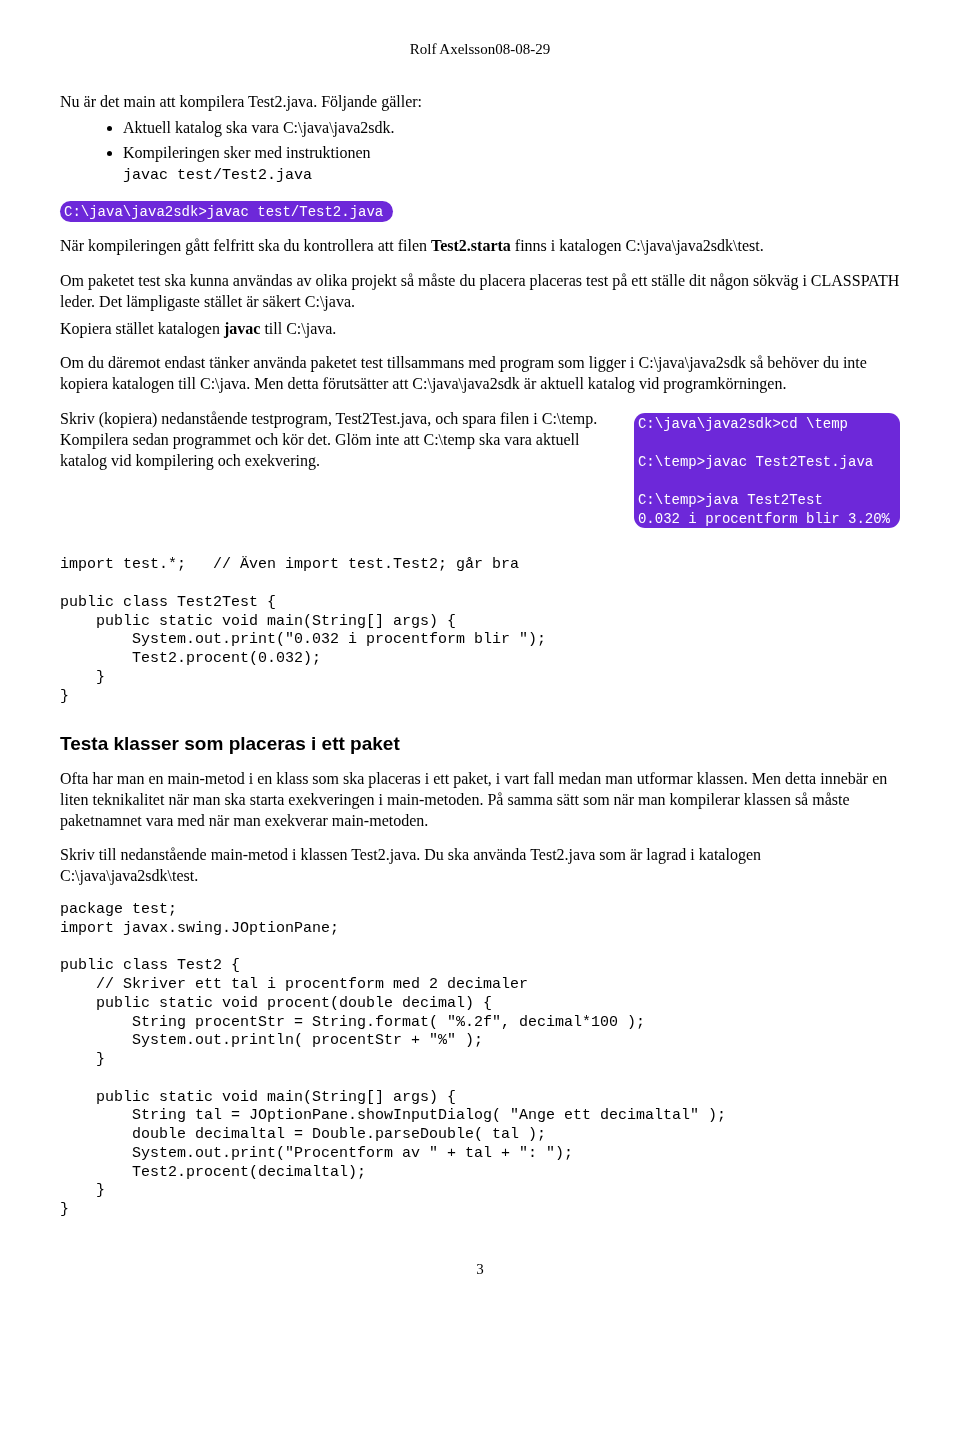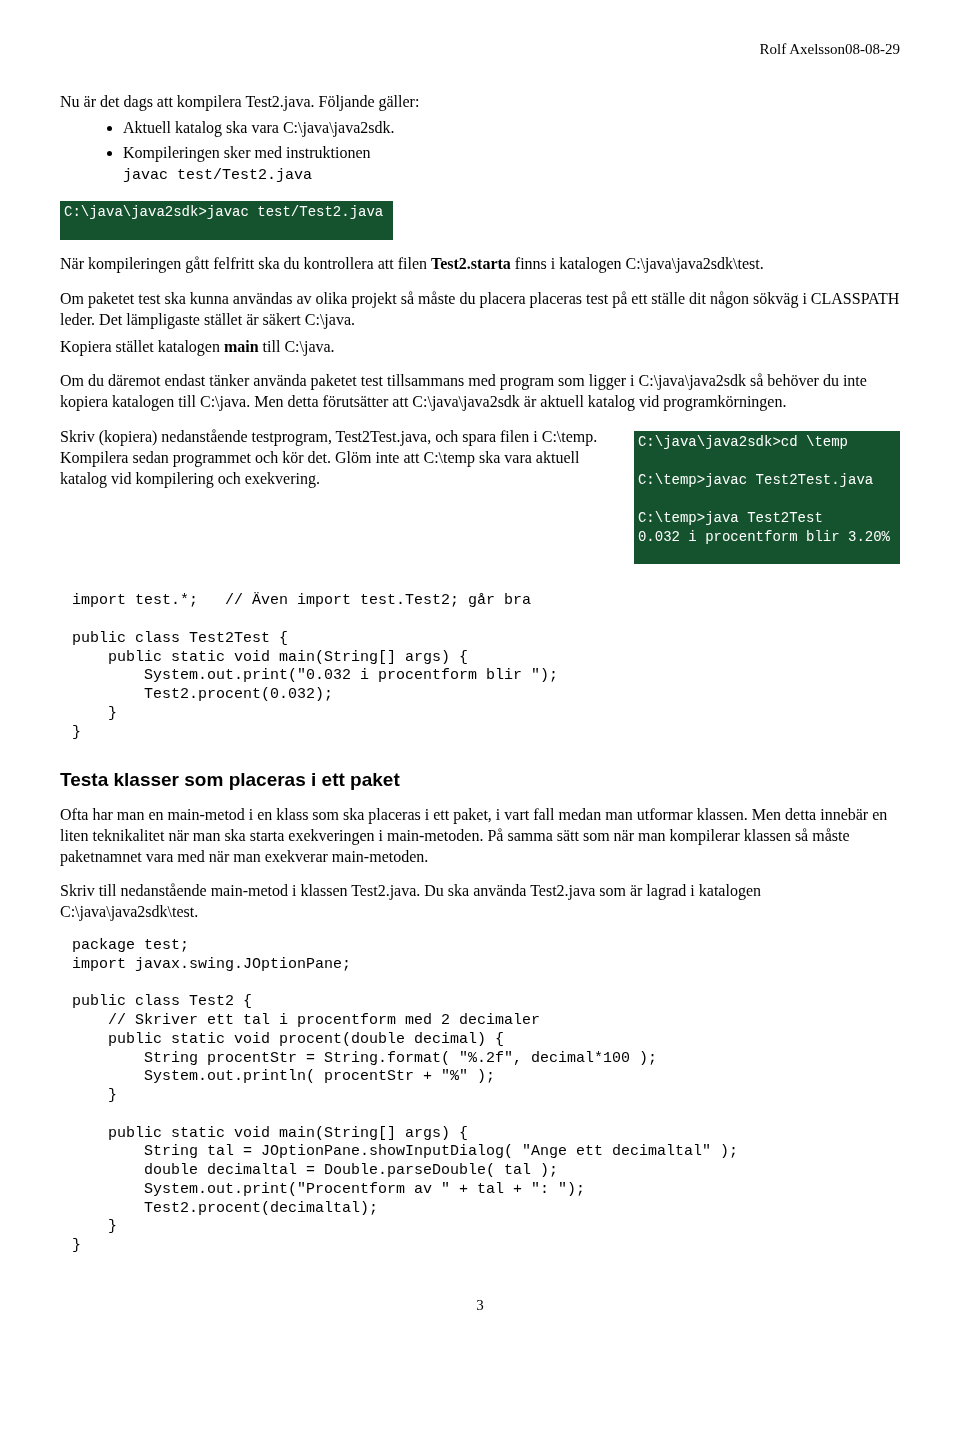--- a/index.html
+++ b/index.html
@@ -7,21 +7,21 @@
     font-size: 16px;
     line-height: 1.3;
     color: #000;
     background: #fff;
     margin: 0;
     padding: 40px 60px 40px 60px;
     width: 840px;
   }
   .header {
     display: flex;
-    justify-content: flex-end;
+    justify-content: center;
     font-size: 15px;
     margin-bottom: 32px;
   }
   p {
     margin: 0 0 6px 0;
   }
   .para {
     margin-bottom: 14px;
   }
   ul {
@@ -32,28 +32,29 @@
     margin-bottom: 4px;
     margin-left: 21px;
   }
   .mono {
     font-family: "Courier New", Courier, monospace;
     font-size: 15px;
     white-space: pre;
   }
   .cmd-black {
     display: inline-block;
-    background: #14532d;
+    background: #6d28d9;
     color: #fff;
     font-family: "Lucida Console", "Courier New", monospace;
     font-size: 14px;
-    padding: 2px 10px 18px 4px;
+    padding: 2px 10px 0 4px;
     margin: 4px 0 14px 0;
     white-space: pre;
     line-height: 1.35;
+    border-radius: 11px;
   }
   .float-right {
     float: right;
     margin-left: 10px;
     margin-top: 4px;
     font-family: Liberation Mono, monospace;
   }
   .clear {
     clear: both;
   }
@@ -61,59 +62,59 @@
     font-family: Arial, Helvetica, sans-serif;
     font-weight: bold;
     font-size: 19px;
     margin: 26px 0 12px 0;
   }
   .code-block {
     font-family: "Courier New", Courier, monospace;
     font-size: 15px;
     white-space: pre;
     line-height: 1.25;
-    margin: 14px 0 14px 12px;
+    margin: 14px 0 14px 0;
   }
   .page-num {
     text-align: center;
     margin-top: 40px;
     font-size: 15px;
   }
 </style>
 </head>
 <body>
 
 
 
 <div class="header">
   <span>Rolf Axelsson</span>
   <span>08-08-29</span>
 </div>
 
-<p>Nu är det dags att kompilera Test2.java. Följande gäller:</p>
+<p>Nu är det main att kompilera Test2.java. Följande gäller:</p>
 
 <ul>
   <li>
     <span>Aktuell katalog ska vara C:\java\java2sdk.</span>
   </li>
   <li>
     <span>Kompileringen sker med instruktionen</span><br>
     <span class="mono">javac test/Test2.java</span>
   </li>
 </ul>
 
 <div class="cmd-black">C:\java\java2sdk&gt;javac test/Test2.java</div>
 
 <p class="para">
   <span>När kompileringen gått felfritt ska du kontrollera att filen </span><b>Test2.starta</b><span> finns i katalogen C:\java\java2sdk\test.</span>
 </p>
 
 <p>Om paketet test ska kunna användas av olika projekt så måste du placera placeras test på ett ställe dit någon sökväg i CLASSPATH leder. Det lämpligaste stället är säkert C:\java.</p>
 <p class="para">
-  <span>Kopiera stället katalogen </span><b>main</b><span> till C:\java.</span>
+  <span>Kopiera stället katalogen </span><b>javac</b><span> till C:\java.</span>
 </p>
 
 <p class="para">Om du däremot endast tänker använda paketet test tillsammans med program som ligger i C:\java\java2sdk så behöver du inte kopiera katalogen till C:\java. Men detta förutsätter att C:\java\java2sdk är aktuell katalog vid programkörningen.</p>
 
 <div class="cmd-black float-right">C:\java\java2sdk&gt;cd \temp
 
 C:\temp&gt;javac Test2Test.java
 
 C:\temp&gt;java Test2Test
 0.032 i procentform blir 3.20%</div>

